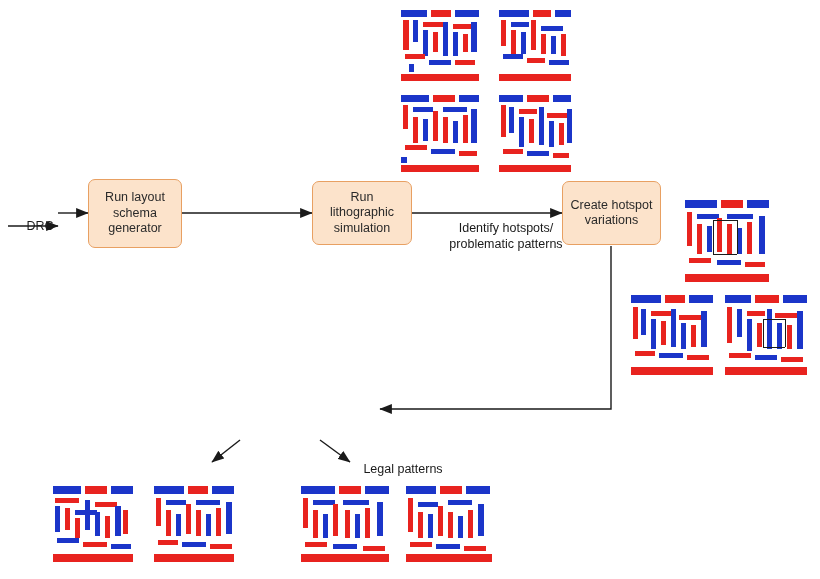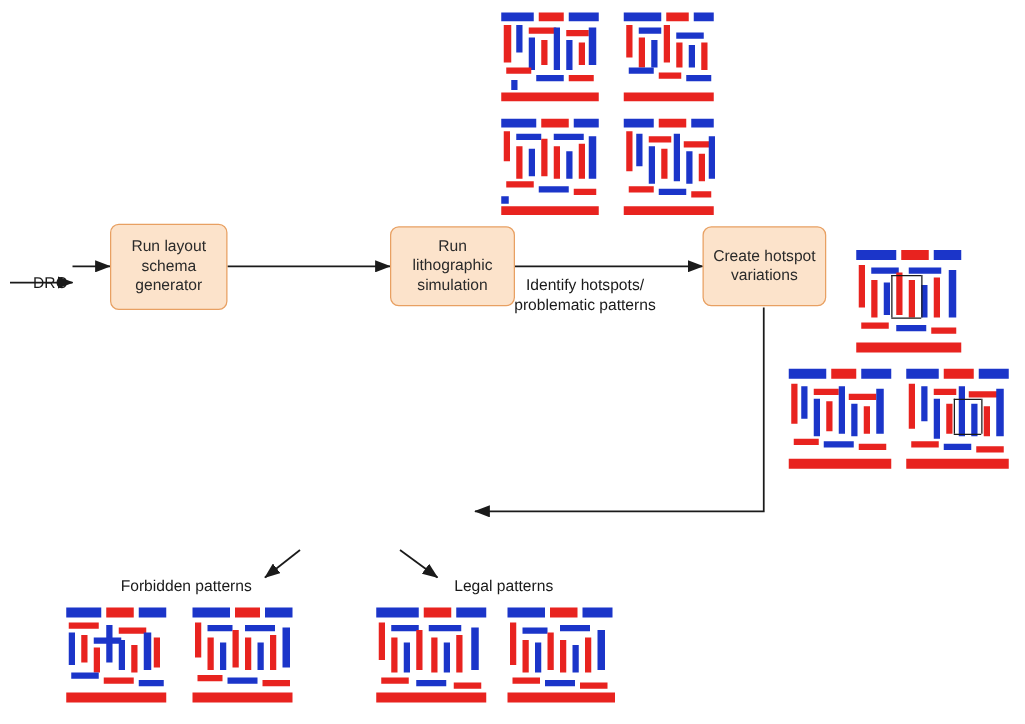--- a/index.html
+++ b/index.html
@@ -106,25 +106,24 @@
   </div>
 
   <div class="proc-box" style="left:562px; top:181px; width:99px; height:64px;">
     <span>Create
 hotspot
 variations</span>
   </div>
 
 
 
-  <div class="label" style="left:392px; top:220px; width:152px;">Identify hotspots/
+  <div class="label" style="left:430px; top:220px; width:152px;">Identify hotspots/
 problematic patterns</div>
 
 
-  <div class="label" style="left:88px; top:461px; width:122px;">Forbidden patterns</div>
 
   <div class="label left" style="left:353px; top:461px; width:100px;">Legal patterns</div>
 
   <div class="clip" style="left:399px; top:8px; width:84px; height:74px;">
     <i class="b" style="left:2px; top:2px; width:26px; height:7px;"></i>
     <i class="r" style="left:32px; top:2px; width:20px; height:7px;"></i>
     <i class="b" style="left:56px; top:2px; width:24px; height:7px;"></i>
     <i class="r" style="left:4px; top:12px; width:6px; height:30px;"></i>
     <i class="b" style="left:14px; top:12px; width:5px; height:22px;"></i>
     <i class="r" style="left:24px; top:14px; width:22px; height:5px;"></i>

